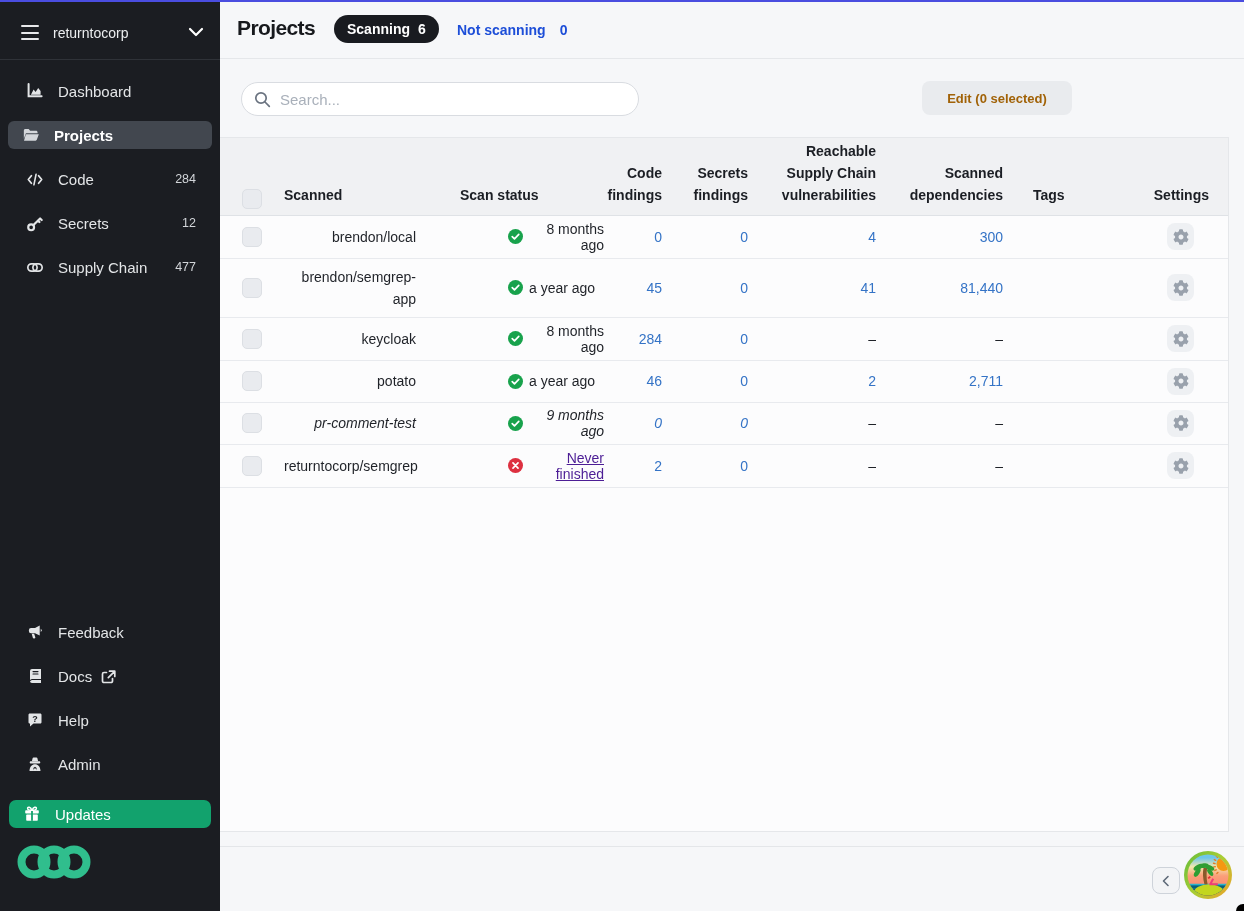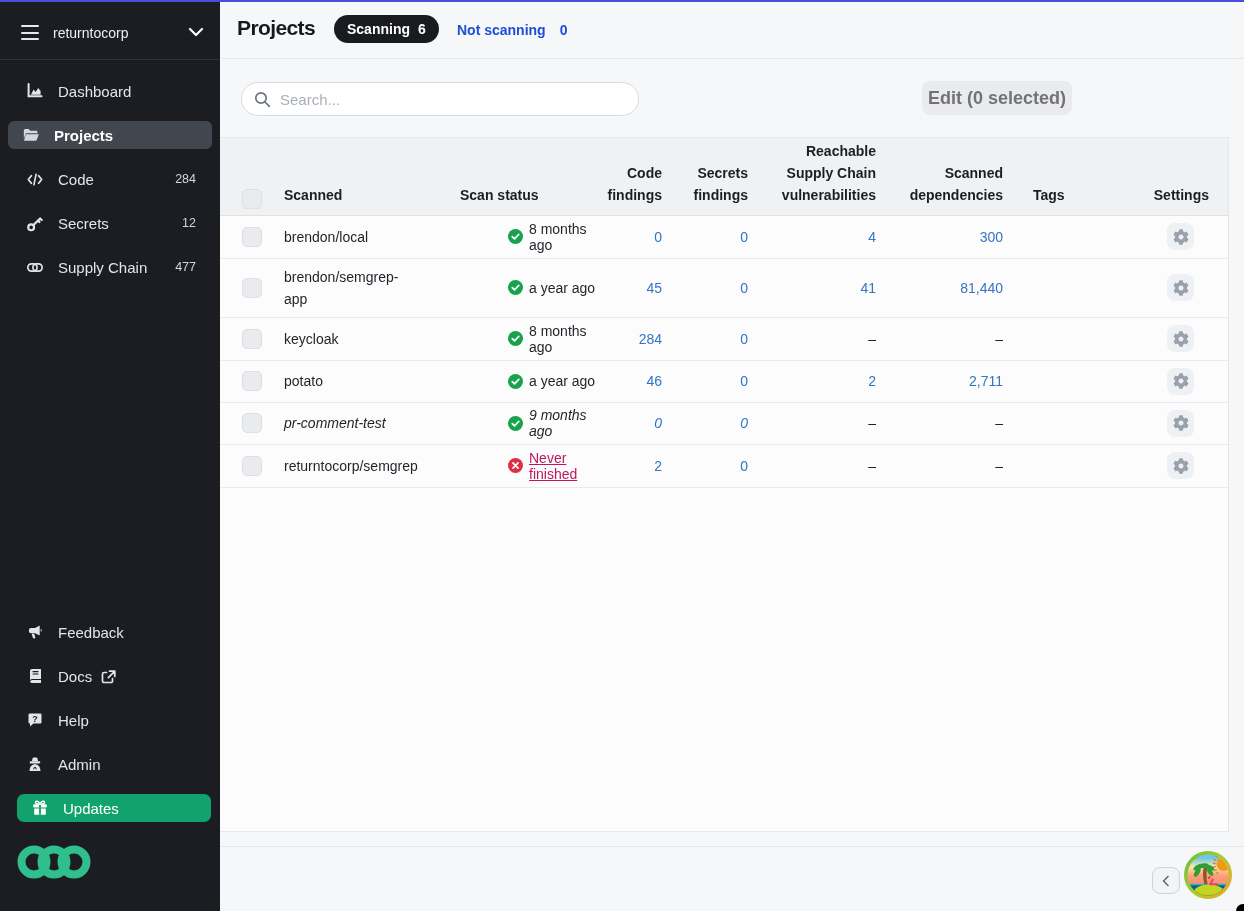--- a/index.html
+++ b/index.html
@@ -19,54 +19,54 @@
 .nav-item { position:relative; height:40px; margin:4px; display:flex; align-items:center; color:#e3e5e7; font-size:15px; }
 .nav-item .ico { position:absolute; left:23px; width:16px; height:16px; display:flex; align-items:center; justify-content:center; }
 .nav-item .lbl { position:absolute; left:54px; }
 .nav-item .cnt { position:absolute; right:20px; font-size:12.5px; color:#d2d5d9; }
 .nav-item.active { background:#42474f; border-radius:6px; margin:0 8px; height:28px; }
 .nav-item.active .ico { left:15px; }
 .nav-item.active .lbl { left:46px; font-weight:700; color:#fff; }
 .nav-wrap-active { height:40px; display:flex; align-items:center; }
 .nav-wrap-active .nav-item.active { flex:1; }
 .nav-bottom { position:absolute; bottom:0; left:0; width:220px; }
-.updates-wrap { height:40px; display:flex; align-items:center;margin-left:8px; }
+.updates-wrap { height:40px; display:flex; align-items:flex-end; }
 .nav-item.updates { flex:1; background:#12a26d; border-radius:7px; margin:0 9px; height:28px; color:#fff; }
 .nav-item.updates .ico { left:15px; }
 .nav-item.updates .lbl { left:46px; }
 .logo { position:absolute; left:17px; width:74px; height:34px; }
 
 
 .main { position:absolute; top:2px; left:220px; width:1024px; height:909px; }
 .pagehead { position:absolute; top:0; left:0; width:1024px; height:57px; background:#f6f7f9; border-bottom:1px solid #e5e7ea; }
 .pagehead h1 { position:absolute; left:17px; top:14px; font-size:21px; font-weight:700; color:#17191d; letter-spacing:-0.6px; }
 .pill { position:absolute; left:114px; top:13px; height:28px; background:#191b20; border-radius:14px; color:#fff; font-size:14px; font-weight:600; display:flex; align-items:center; padding:0 13px; }
 .pill .n { margin-left:8px; font-weight:600; }
 .notscan { position:absolute; left:237px; top:20px; font-size:14px; font-weight:600; color:#1d4ed8; }
 .notscan .n { margin-left:14px; font-weight:600; }
 
 .toolbar { position:absolute; top:58px; left:0; width:872px; height:78px; }
 .search { position:absolute; left:21px; top:22px; width:398px; height:34px; background:#fff; border:1px solid #d9dce1; border-radius:17px; }
 .search svg { position:absolute; left:12px; top:8px; }
 .search .ph { position:absolute; left:38px; top:8px; font-size:15px; color:#a9b0ba; }
-.editbtn { position:absolute; right:20px; top:21px; width:150px; height:34px; background:#e9ebee; border-radius:8px; color:#737373; font-size:18px; font-weight:600; display:flex; align-items:center; justify-content:center; }
+.editbtn { position:absolute; right:20px; top:21px; width:150px; height:34px; background:#e9ebee; border-radius:8px; color:#a16207; font-size:13px; font-weight:600; display:flex; align-items:center; justify-content:center; }
 
 
 .tablecard { position:absolute; top:135px; left:0; width:1009px; height:695px; background:#fcfcfd; border:1px solid #e5e7ea; border-left:none; }
 table { border-collapse:collapse; table-layout:fixed; width:1008px; }
 th { background:#f0f1f3; font-size:14px; font-weight:700; color:#1b1e24; vertical-align:bottom; padding:0 0 9px 0; line-height:22px; height:77px; border-bottom:1px solid #dfe2e6; }
-td { font-size:14px; color:#1f2228; vertical-align:middle; border-bottom:1px solid #e8eaee; padding:0; }
+td { font-size:14px; color:#1f2228; vertical-align:middle; border-bottom:1px solid #e8eaee; padding:0;text-align:right; }
 tr.r1 td { height:43px; } tr.r2 td { height:59px; } tr.r3 td { height:43px; } tr.r4 td { height:42px; } tr.r5 td { height:42px;font-style:italic; } tr.r6 td { height:43px; }
 th.cl, td.cl { text-align:left; }
 th.cr, td.cr { text-align:right; }
 .num { color:#3473c6; }
 .cbx { width:20px; height:20px; background:#e9ebef; border:1px solid #dcdfe4; border-radius:5px; margin-left:22px; }
 .scan { display:flex; align-items:center;margin-left:48px; }
 .scan svg { margin-right:6px; flex:none; }
-.nf { color:#be185d; text-decoration:underline; }
+.nf { color:#4c1d95; text-decoration:underline; }
 .gearbtn { width:27px; height:27px; background:#eef0f3; border-radius:8px; display:flex; align-items:center; justify-content:center; margin-left:37px; }
 .projname { width:132px; line-height:22px; }
 
 .strip2 { position:absolute; top:844px; left:0; width:1024px; border-top:1px solid #e4e6e9; }
 .pagbtn { position:absolute; left:932px; top:865px; width:28px; height:27px; border:1px solid #ced3da; background:#f3f4f6; border-radius:8px; display:flex; align-items:center; justify-content:center; }
 .island { position:absolute; left:964px; top:849px; width:48px; height:48px; }
 .blackcorner { position:absolute; right:0; bottom:0; width:8px; height:7px; background:#000; border-top-left-radius:8px; }
 </style>
 </head>
 <body>

